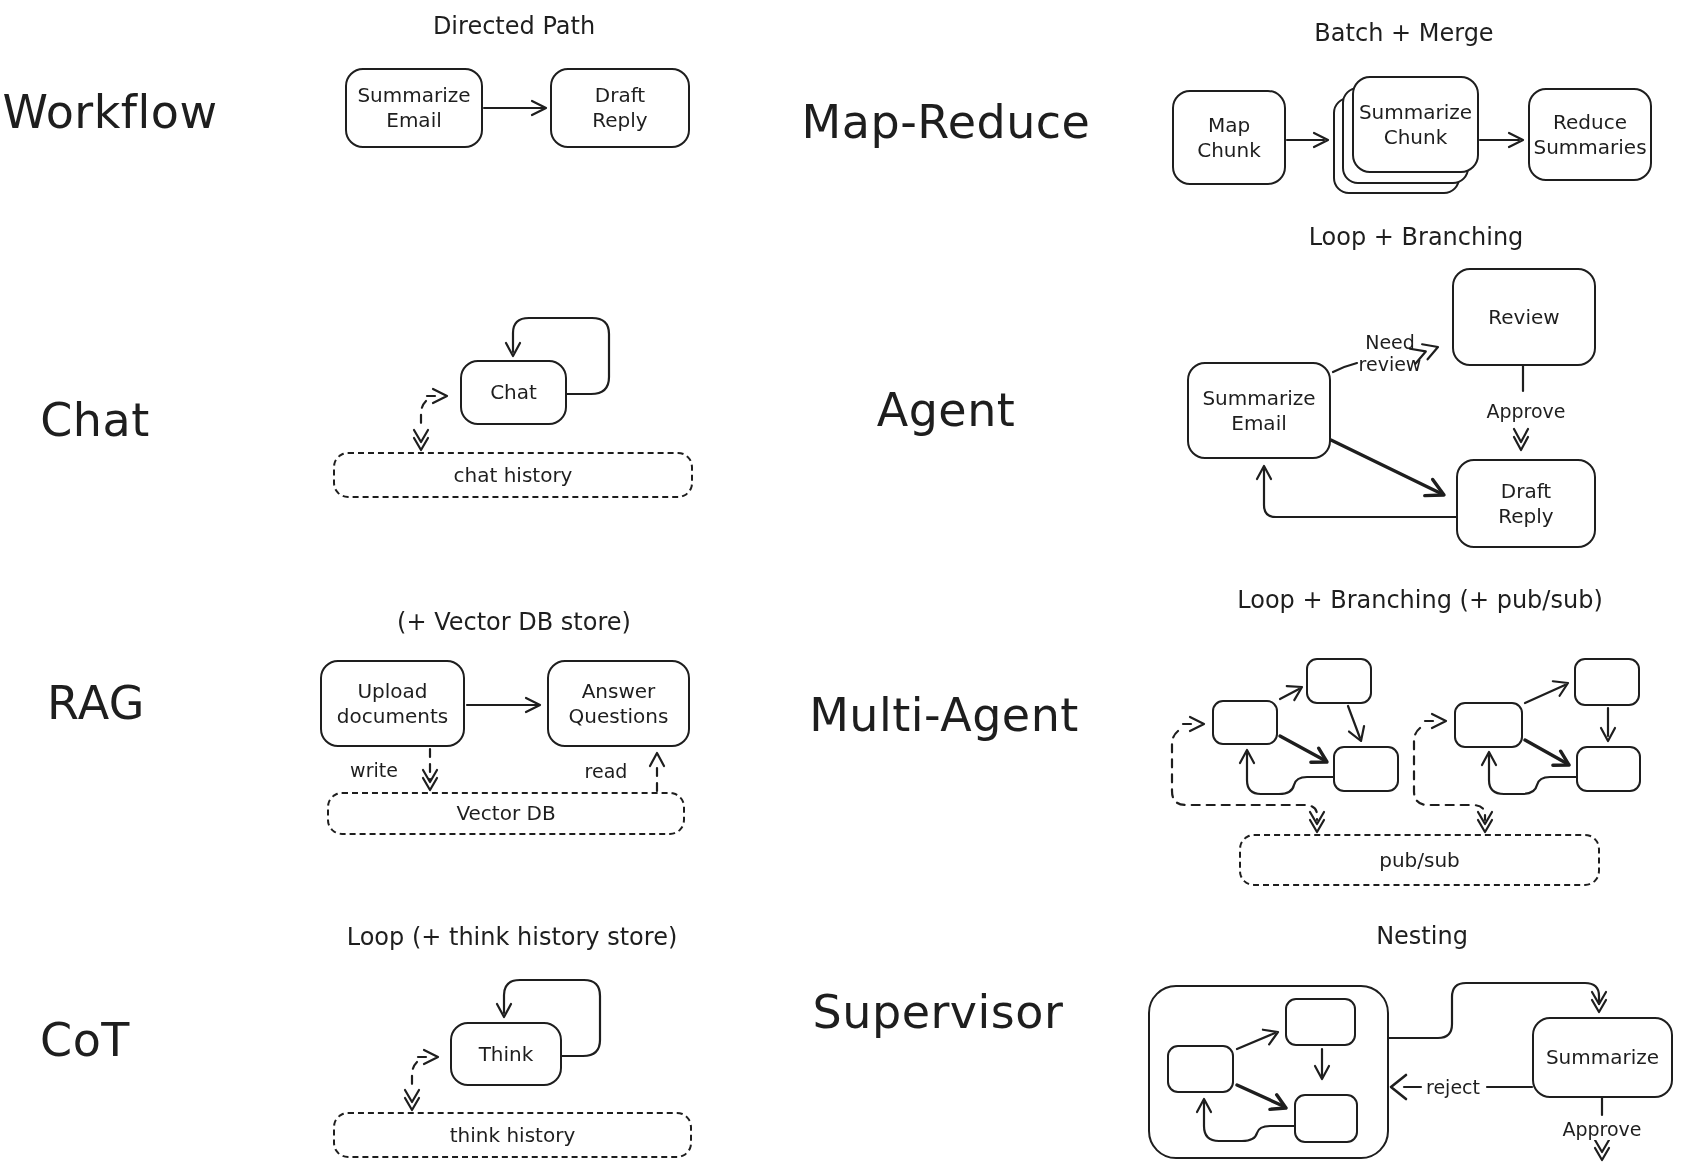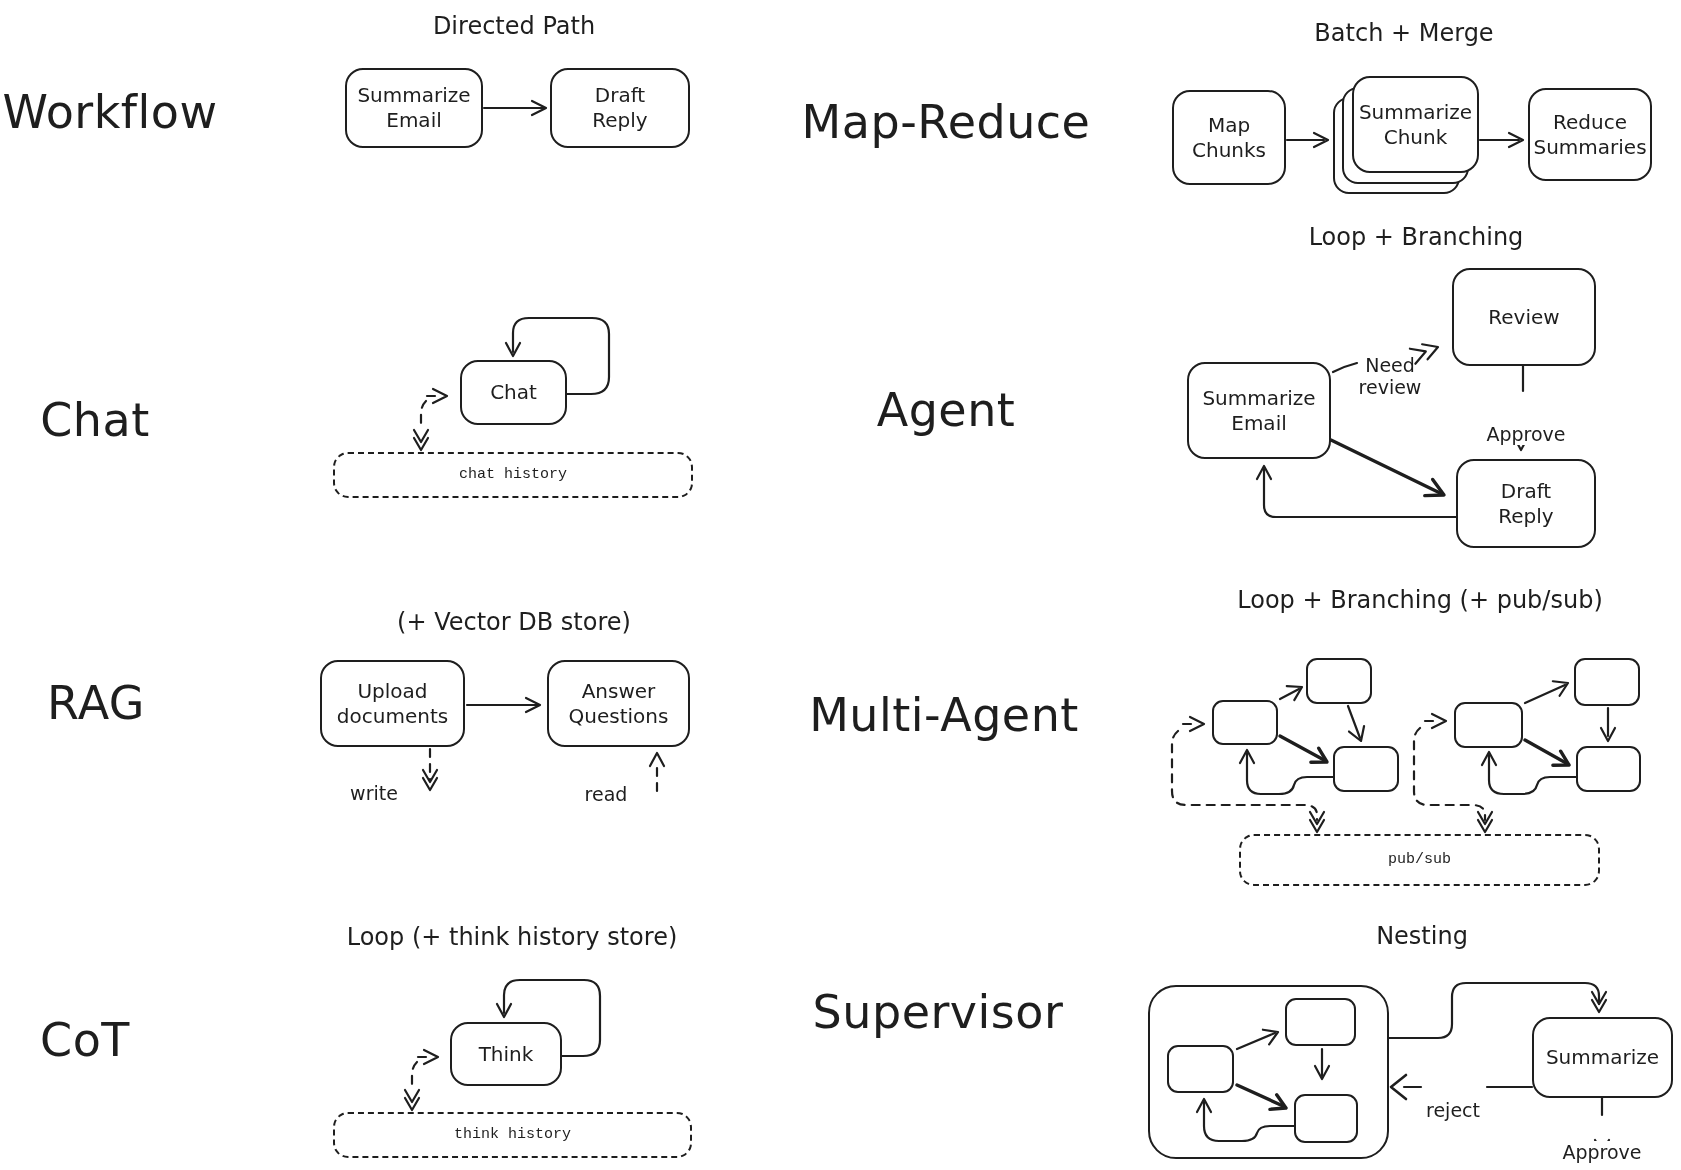--- a/index.html
+++ b/index.html
@@ -6,29 +6,29 @@
   .canvas{position:relative;width:1681px;height:1170px;background:#ffffff;overflow:hidden;
           font-family:"DejaVu Sans",sans-serif;color:#1e1e1e;}
   svg.wires{position:absolute;left:0;top:0;z-index:1;}
   svg.wires path{stroke:#1e1e1e;stroke-width:2.2;fill:none;stroke-linecap:round;stroke-linejoin:round;}
   svg.wires path.thick{stroke-width:3.4;}
   svg.wires path.dash{stroke-dasharray:8 7;}
   .label{position:absolute;transform:translate(-50%,-50%);font-size:46px;letter-spacing:.5px;
          white-space:nowrap;z-index:3;}
   .title{position:absolute;transform:translate(-50%,-50%);font-size:24px;white-space:nowrap;z-index:3;}
   .tag{position:absolute;transform:translate(-50%,-50%);font-size:19px;white-space:nowrap;
-       text-align:center;z-index:3;background:#fff;padding:0 2px;margin-top:23px;}
+       text-align:center;z-index:3;background:#fff;padding:0 2px;}
   .tag.wrap{white-space:normal;width:80px;line-height:1.15;background:transparent;}
   .node{position:absolute;box-sizing:border-box;border:2.4px solid #1e1e1e;border-radius:18px;
         background:#fff;display:flex;align-items:center;justify-content:center;text-align:center;
         font-size:20px;line-height:1.25;z-index:2;padding:4px;}
   .node span{display:inline-block;}
   .node.narrow span{max-width:80px;}
   .node.small{border-radius:11px;border-width:2.3px;}
-  .node.store{border-style:dashed;border-radius:15px;font-size:15px;font-family:Liberation Mono, monospace;}
+  .node.store{border-style:dashed;border-radius:15px;font-size:20px;}
   .node.ghost{border-radius:16px;}
   .frame{position:absolute;box-sizing:border-box;border:2.6px solid #1e1e1e;border-radius:28px;
          background:transparent;z-index:2;}
 </style>
 </head>
 <body>
 
 <div class="canvas">
 
   <svg class="wires" width="1681" height="1170">
@@ -168,21 +168,21 @@
   <div class="node" style="left:345px;top:68px;width:138px;height:80px">
       <span>Summarize Email</span>
     </div>
   <div class="node narrow" style="left:550px;top:68px;width:140px;height:80px">
       <span>Draft Reply</span>
     </div>
 
   <div class="label" style="left:946px;top:122px">Map-Reduce</div>
   <div class="title" style="left:1404px;top:33px">Batch + Merge</div>
   <div class="node narrow" style="left:1172px;top:90px;width:114px;height:95px">
-      <span>Map Chunks</span>
+      <span>Map Chunk</span>
     </div>
   <div class="node ghost" style="left:1333px;top:97px;width:127px;height:97px"></div>
   <div class="node ghost" style="left:1342px;top:87px;width:127px;height:97px"></div>
   <div class="node" style="left:1352px;top:76px;width:127px;height:97px">
       <span>Summarize Chunk</span>
     </div>
   <div class="node" style="left:1528px;top:88px;width:124px;height:93px">
       <span>Reduce Summaries</span>
     </div>
 
@@ -211,20 +211,23 @@
   <div class="label" style="left:96px;top:703px">RAG</div>
   <div class="title" style="left:514px;top:622px">(+ Vector DB store)</div>
   <div class="node" style="left:320px;top:660px;width:145px;height:87px">
       <span>Upload documents</span>
     </div>
   <div class="node" style="left:547px;top:660px;width:143px;height:87px">
       <span>Answer Questions</span>
     </div>
   <div class="tag" style="left:374px;top:770px">write</div>
   <div class="tag" style="left:606px;top:771px">read</div>
+  <div class="node store" style="left:327px;top:792px;width:358px;height:43px">
+      <span>Vector DB</span>
+    </div>
 
   <div class="label" style="left:944px;top:715px">Multi-Agent</div>
   <div class="title" style="left:1420px;top:600px">Loop + Branching (+ pub/sub)</div>
   <div class="node small" style="left:1212px;top:700px;width:66px;height:45px"></div>
   <div class="node small" style="left:1306px;top:658px;width:66px;height:46px"></div>
   <div class="node small" style="left:1333px;top:746px;width:66px;height:46px"></div>
   <div class="node small" style="left:1454px;top:702px;width:69px;height:46px"></div>
   <div class="node small" style="left:1574px;top:658px;width:66px;height:48px"></div>
   <div class="node small" style="left:1576px;top:746px;width:65px;height:46px"></div>
   <div class="node store" style="left:1239px;top:834px;width:361px;height:52px">

